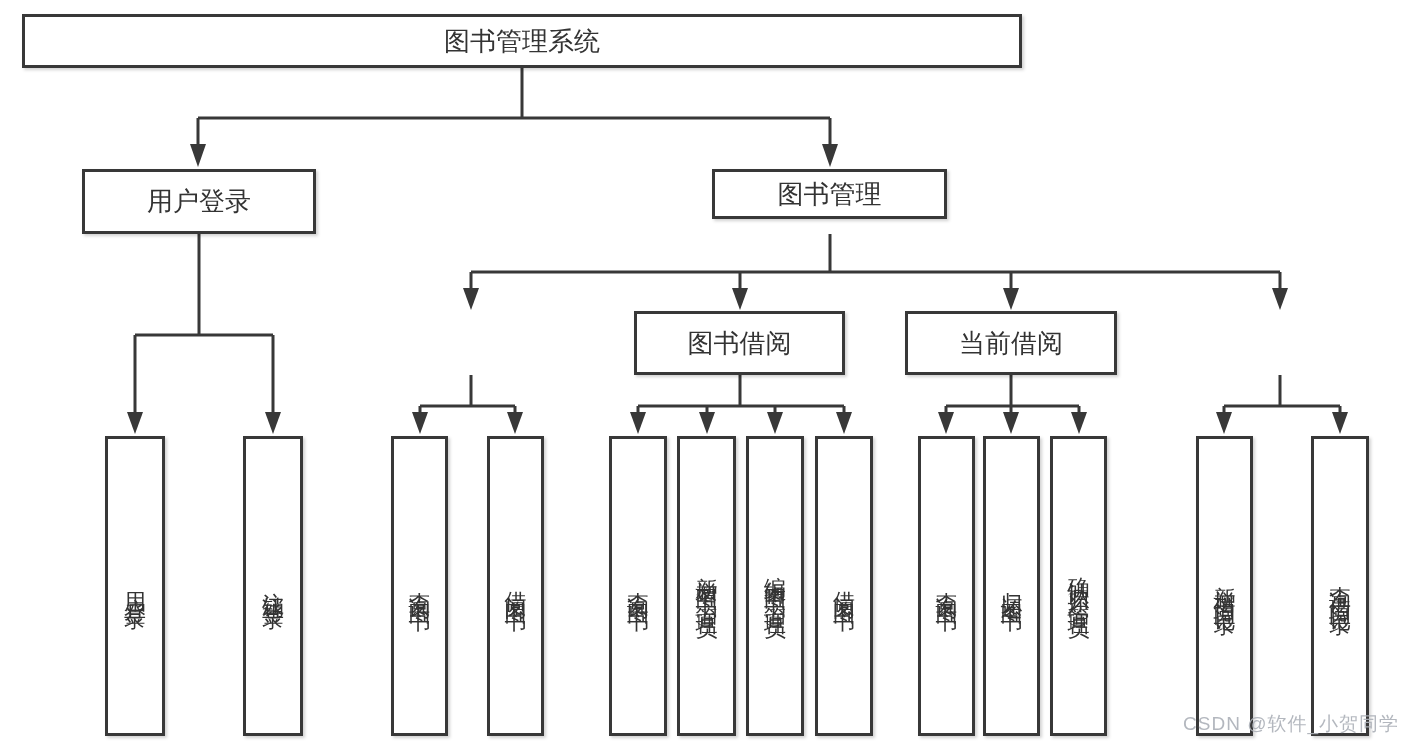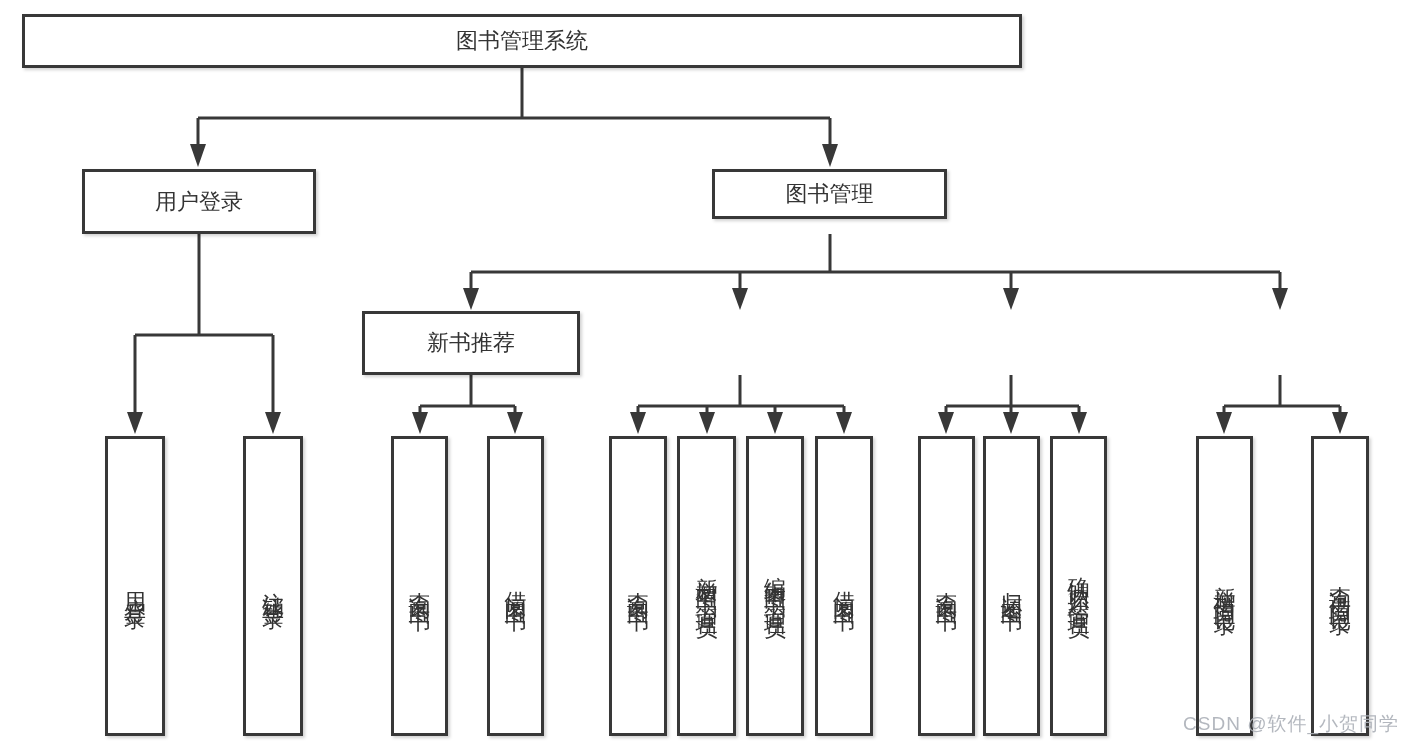--- a/index.html
+++ b/index.html
@@ -21,21 +21,21 @@
     box-sizing: border-box;
     background: #ffffff;
     border: 3px solid #383838;
     box-shadow: 2px 2px 3px rgba(0,0,0,0.18);
     display: flex;
     align-items: center;
     justify-content: center;
     color: #333333;
   }
   .hlabel {
-    font-size: 22px;
+    font-size: 26px;
     color: #333333;
     white-space: nowrap;
   }
   .vlabel {
     writing-mode: vertical-rl;
     text-orientation: mixed;
     font-size: 22px;
     letter-spacing: 6px;
     color: #333333;
     line-height: 1;
@@ -148,22 +148,25 @@
     <span class="hlabel">图书管理系统</span>
   </div>
 
   <div class="box n-ul">
     <span class="hlabel">用户登录</span>
   </div>
   <div class="box n-bm">
     <span class="hlabel">图书管理</span>
   </div>
 
-  <div class="box n-nb">
-    <span class="hlabel">新书推荐</span>
+  <div class="box n-bb">
+    <span class="hlabel">图书借阅</span>
+  </div>
+  <div class="box n-cb">
+    <span class="hlabel">当前借阅</span>
   </div>
 
   <div class="box vbox n-a1">
     <span class="vlabel">用户登录</span>
   </div>
   <div class="box vbox n-a2">
     <span class="vlabel">注销登录</span>
   </div>
 
   <div class="box vbox n-b1">

